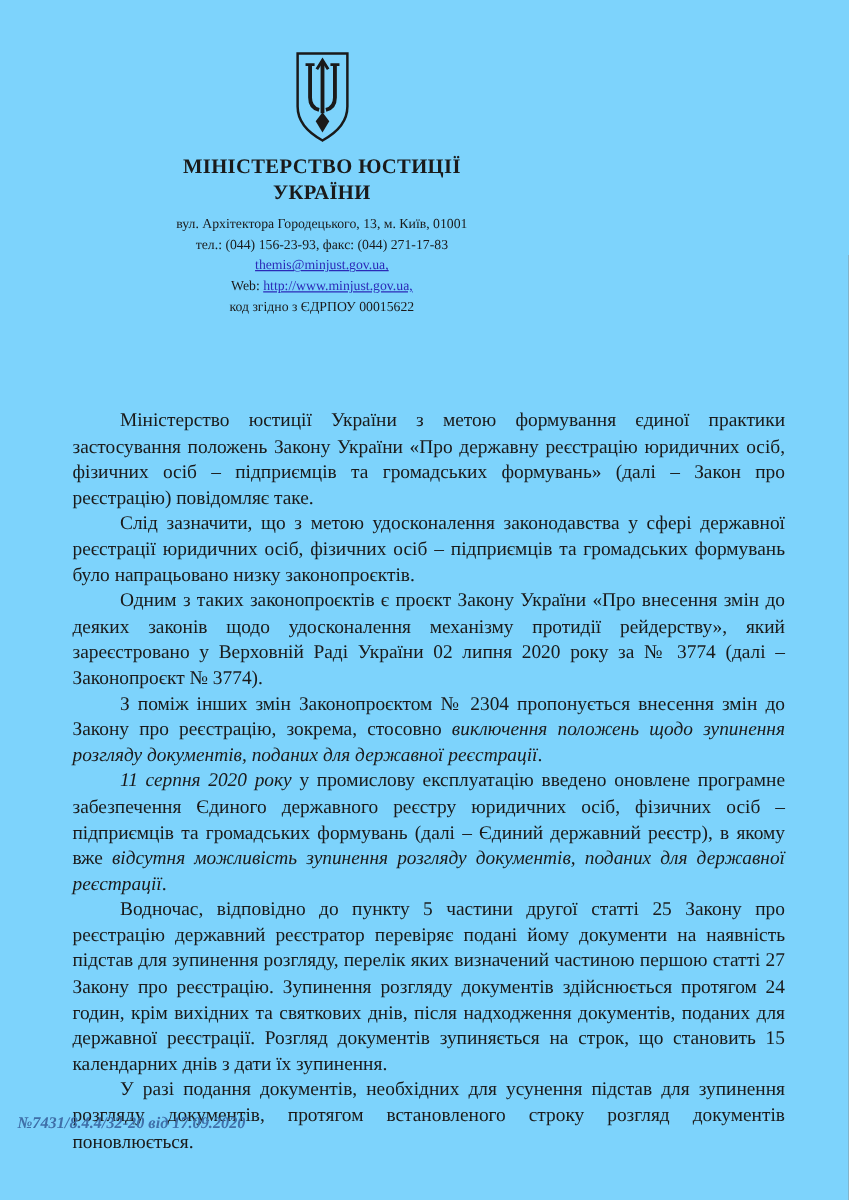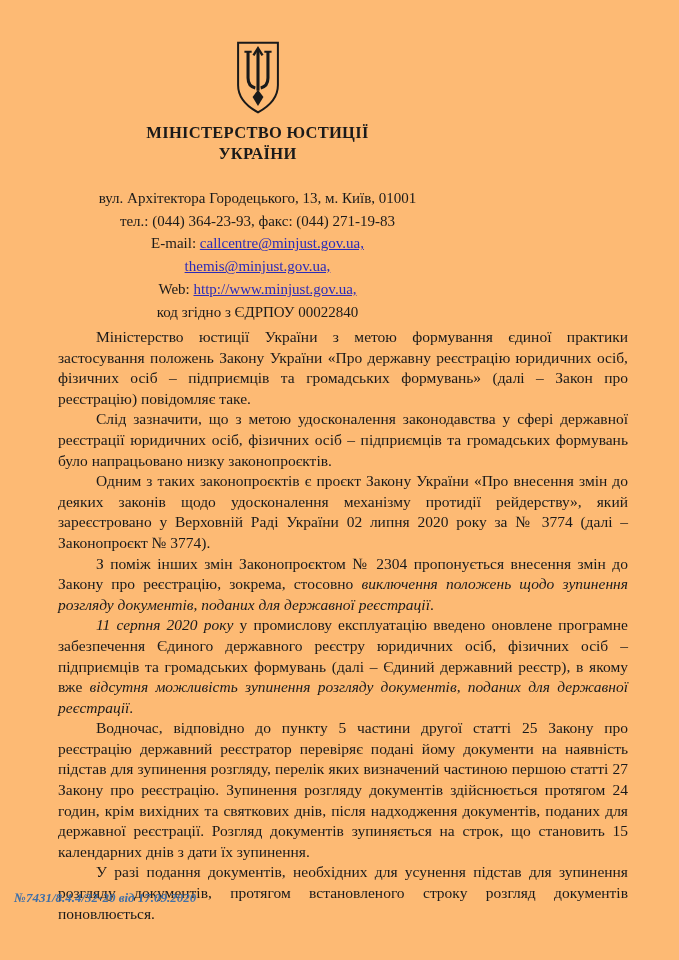--- a/index.html
+++ b/index.html
@@ -1,26 +1,26 @@
 <!DOCTYPE html>
 <html lang="uk" style="--link-color: #2b2bb8; --footer-color: #3f6fa8;"><head>
 <meta charset="utf-8">
 <style>
   html,body{margin:0;padding:0;background:#888;}
   .page{
-    width:679px;height:960px;position:relative;background:#fdba74;
+    width:679px;height:960px;position:relative;background:#7dd3fc;
     font-family:"Liberation Serif","DejaVu Serif",serif;
     color:#1a1a1a;margin:0 auto;overflow:hidden;
   }
   
   .letterhead{position:absolute;top:40px;left:70px;width:375px;text-align:center;}
   .emblem-wrap{display:flex;justify-content:center;margin-bottom:6px;}
   .ministry-title{font-weight:bold;font-size:16.5px;line-height:1.3;letter-spacing:.3px;}
   .short-name{font-size:15.5px;margin-top:1px;}
-  .addr{font-size:15px;line-height:1.52;margin-top:22px;}
+  .addr{font-size:11px;line-height:1.52;margin-top:6px;}
   .addr a, .link{color:var(--link-color,#2b2bb8);text-decoration:underline;cursor:pointer;}
   
   .recipient{
     position:absolute;top:122px;left:435px;width:235px;
     font-weight:bold;font-size:15px;line-height:1.4;text-align:left;
   }
   
   .body-text{position:absolute;top:327px;left:58px;width:570px;text-align:justify;}
   p.para{margin:0;text-indent:38px;font-size:15.5px;line-height:20.6px;}
   .it{font-style:italic;}
@@ -47,25 +47,24 @@
         <path d="M17 13 H25 M39 13 H47" fill="none" stroke="#1a1a1a" stroke-width="2.4"></path>
         <path d="M32 55 L38 63 L32 73 L26 63 Z" fill="#1a1a1a"></path>
       </svg>
     </div>
     <div class="ministry-title">
       <div>МІНІСТЕРСТВО ЮСТИЦІЇ</div>
       <div>УКРАЇНИ</div>
     </div>
     <div class="addr">
       <div>вул. Архітектора Городецького, 13, м. Київ, 01001</div>
-      <div>тел.: (044) 364-23-93, факс: (044) 271-19-83</div>
-      <div><span>E-mail: </span><span class="link">callcentre@minjust.gov.ua,</span></div>
+      <div>тел.: (044) 156-23-93, факс: (044) 271-17-83</div>
       <div><span class="link">themis@minjust.gov.ua,</span></div>
       <div><span>Web: </span><span class="link">http://www.minjust.gov.ua,</span></div>
-      <div>код згідно з ЄДРПОУ 00022840</div>
+      <div>код згідно з ЄДРПОУ 00015622</div>
     </div>
   </div>
 
 
   <div class="body-text">
       <p class="para"><span>Міністерство юстиції України з метою формування єдиної практики застосування положень Закону України «Про державну реєстрацію юридичних осіб, фізичних осіб – підприємців та громадських формувань» (далі – Закон про реєстрацію) повідомляє таке.</span></p>
       <p class="para"><span>Слід зазначити, що з метою удосконалення законодавства у сфері державної реєстрації юридичних осіб, фізичних осіб – підприємців та громадських формувань було напрацьовано низку законопроєктів.</span></p>
       <p class="para"><span>Одним з таких законопроєктів є проєкт Закону України «Про внесення змін до деяких законів щодо удосконалення механізму протидії рейдерству», який зареєстровано у Верховній Раді України 02 липня 2020 року за № 3774 (далі – Законопроєкт № 3774).</span></p>
       <p class="para"><span>З поміж інших змін Законопроєктом № 2304 пропонується внесення змін до Закону про реєстрацію, зокрема, стосовно </span><span class="it">виключення положень щодо зупинення розгляду документів, поданих для державної реєстрації</span><span>.</span></p>
       <p class="para"><span class="it">11 серпня 2020 року</span><span> у промислову експлуатацію введено оновлене програмне забезпечення Єдиного державного реєстру юридичних осіб, фізичних осіб – підприємців та громадських формувань (далі – Єдиний державний реєстр), в якому вже </span><span class="it">відсутня можливість зупинення розгляду документів, поданих для державної реєстрації</span><span>.</span></p>

